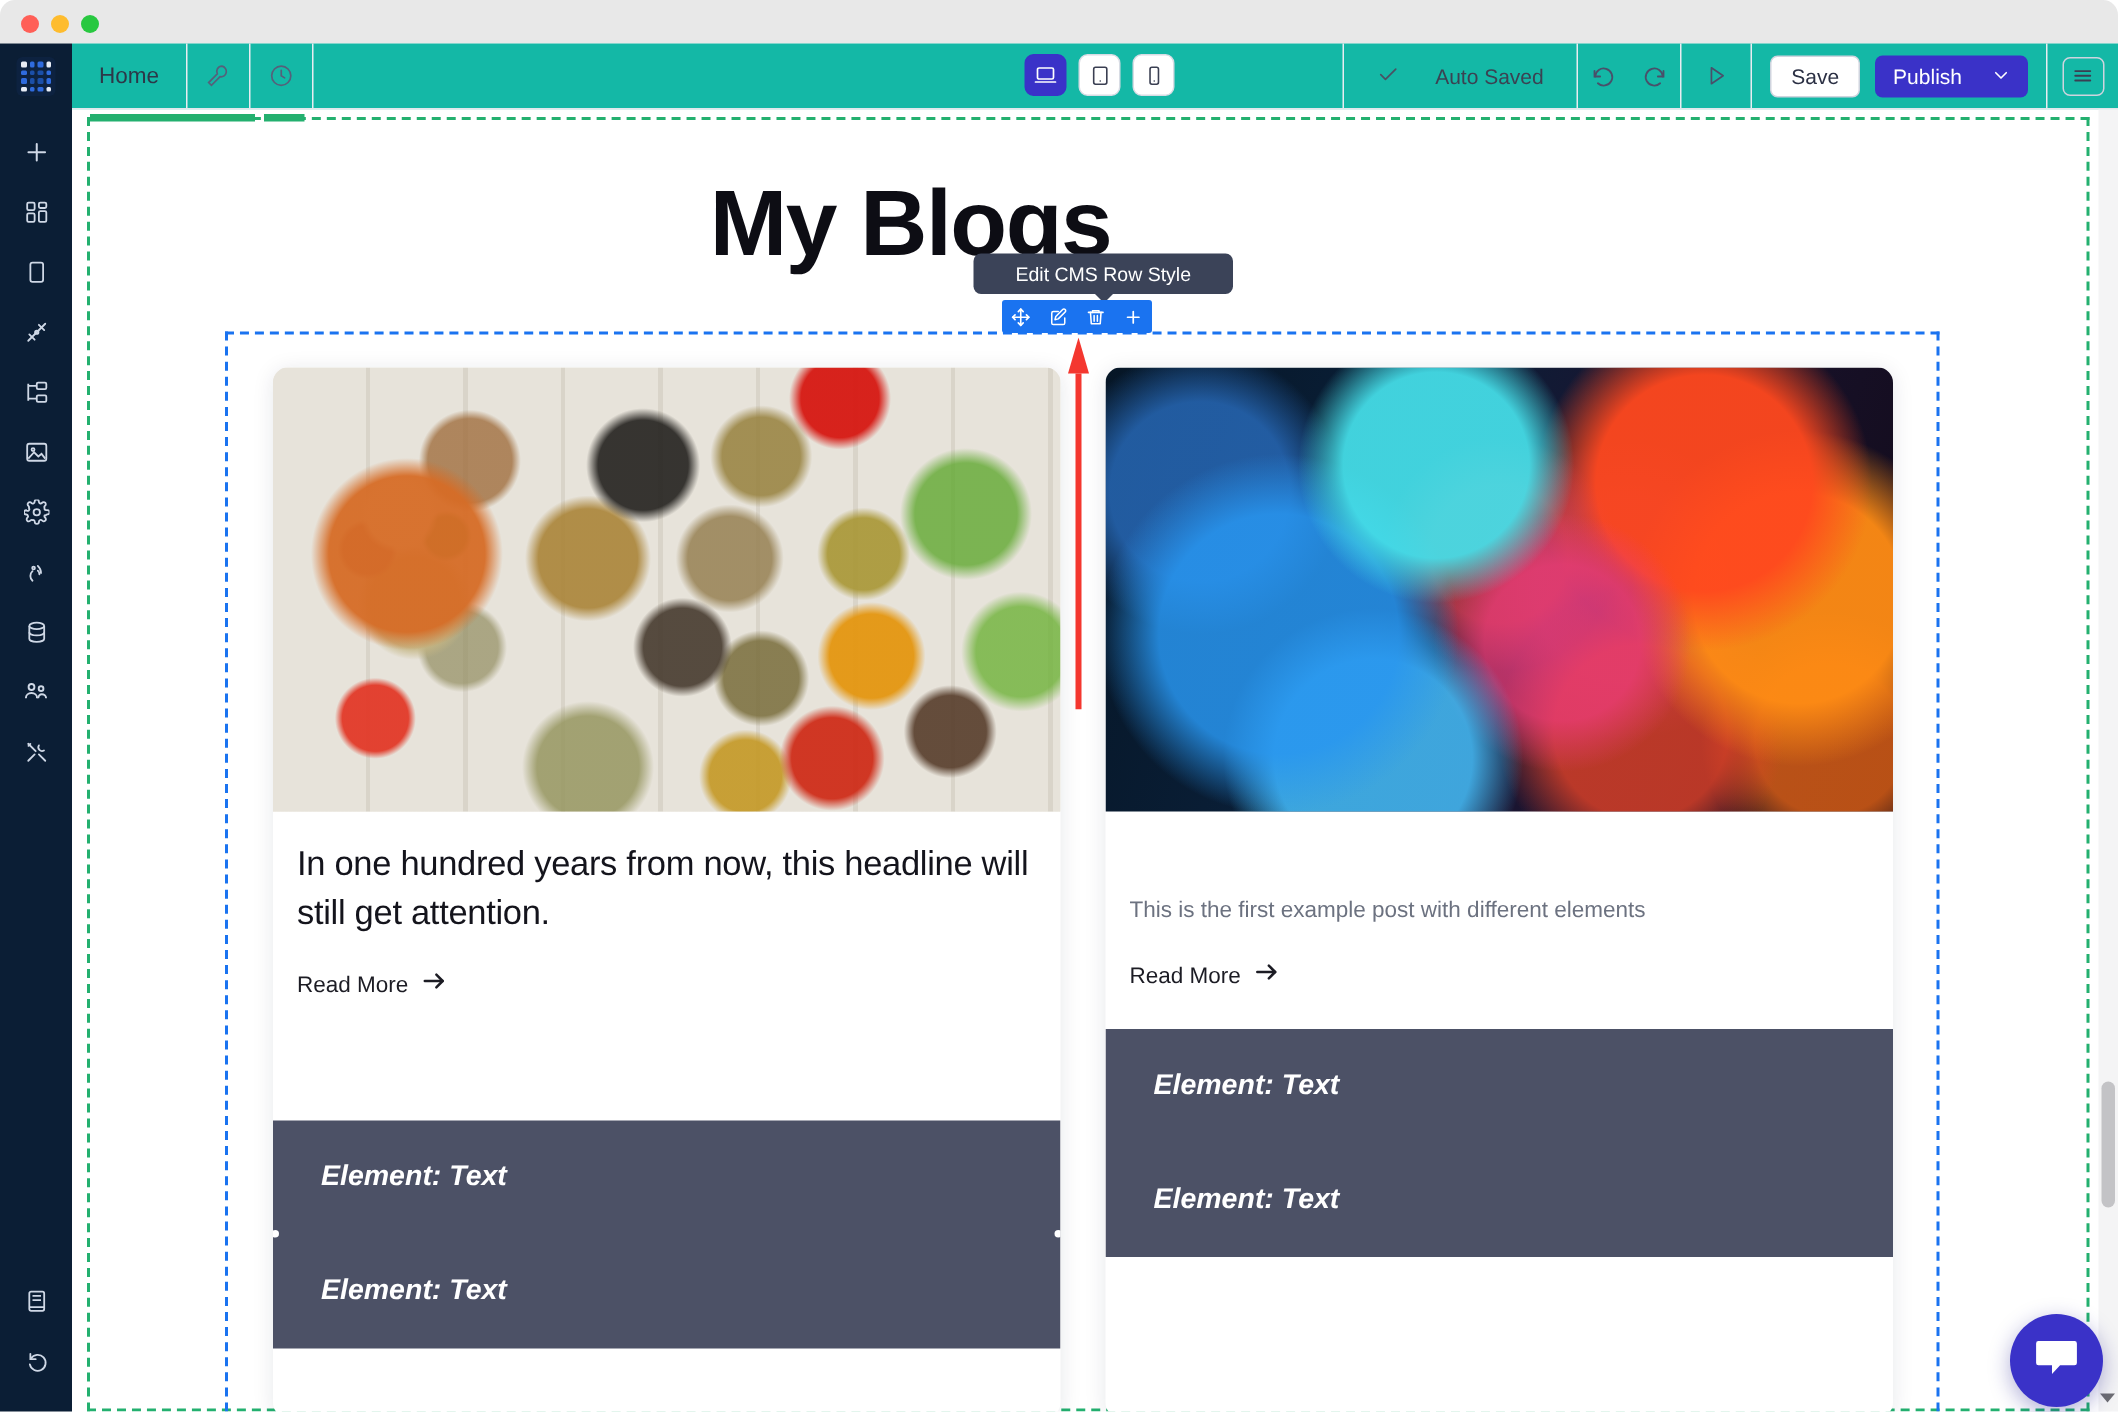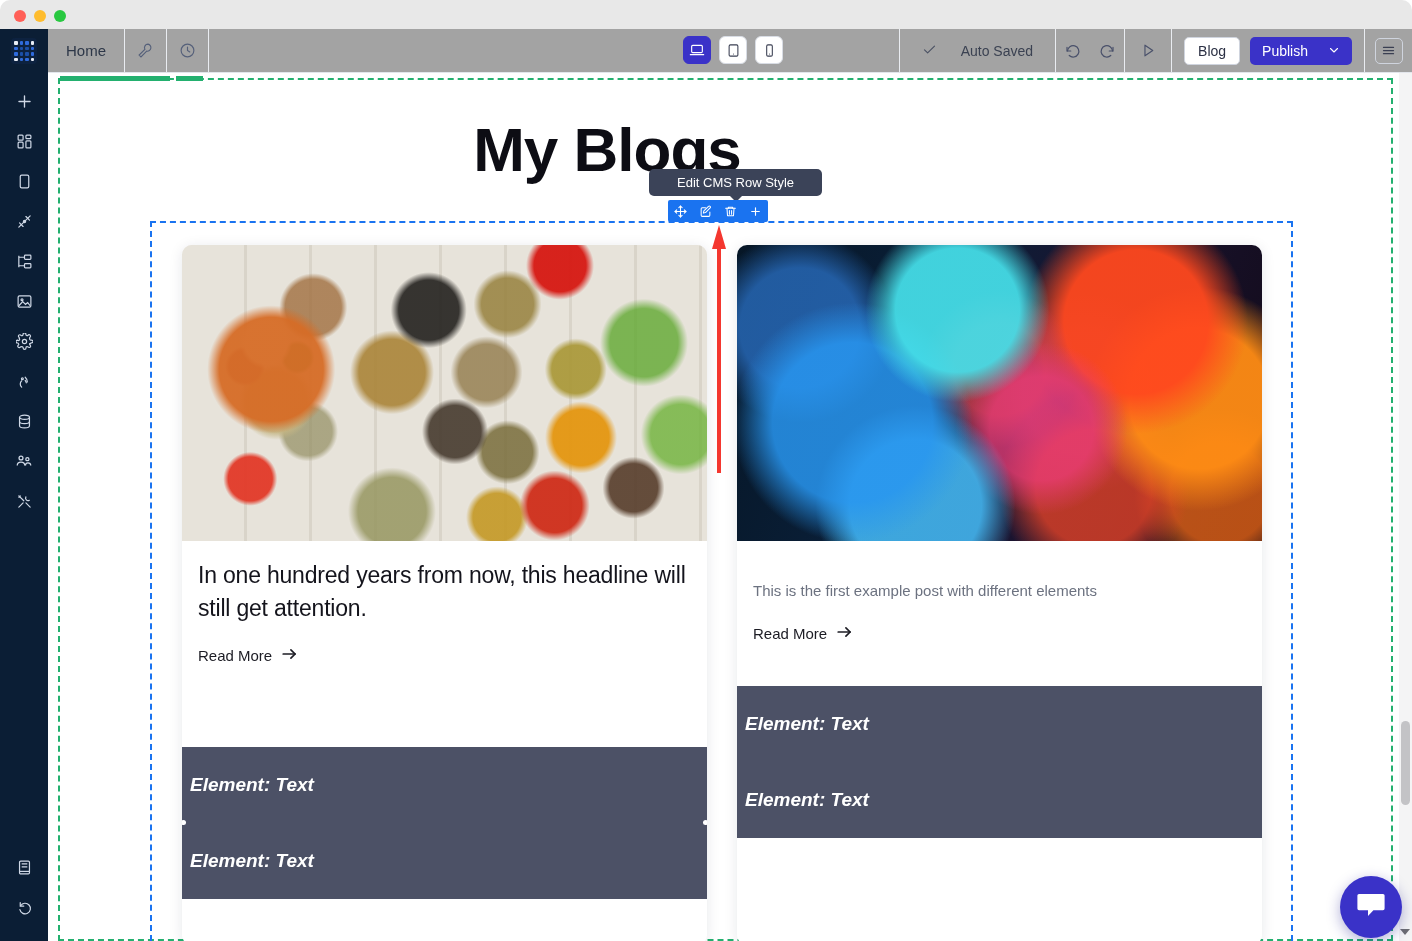--- a/index.html
+++ b/index.html
@@ -42,21 +42,21 @@
   .side-icon {
     width: 48px; height: 40px; display: flex; align-items: center; justify-content: center;
     color: #cfd8e6; cursor: pointer;
   }
   .side-icon svg { display: block; }
   .side-bottom { position: absolute; left: 0; bottom: 14px; width: 48px; }
 
   
   .topbar {
     position: absolute; left: 48px; top: 29px; width: 1364px; height: 44px;
-    background: #a3a3a3; border-bottom: 1px solid #e3e6ec;
+    background: #14b8a6; border-bottom: 1px solid #e3e6ec;
     display: flex; align-items: stretch;
   }
   .tb-home {
     display: flex; align-items: center; padding: 0 18px; font-size: 15px; color: #2d3748;
     border-right: 1px solid #e9ecf1; cursor: pointer;
   }
   .tb-ico {
     width: 42px; display: flex; align-items: center; justify-content: center;
     border-right: 1px solid #e9ecf1; color: #55607a; cursor: pointer;
   }
@@ -210,31 +210,31 @@
       radial-gradient(circle at 92% 84%, rgba(255,110,20,.7) 0 50px, rgba(255,110,20,0) 86px),
       radial-gradient(circle at 66% 50%, rgba(150,60,200,.45) 0 60px, rgba(150,60,200,0) 100px),
       linear-gradient(110deg, #061626 0%, #0a1f38 35%, #1a1430 60%, #120a18 100%);
   }
 
   .card-body { padding: 18px 16px 0 16px; position: relative; }
   .card-h {
     font-size: 23px; font-weight: 400; color: #14141c; line-height: 1.44;
     letter-spacing: -.2px;
   }
-  .card-p { margin-top: 20px; font-size: 15px; color: #6c7280; line-height: 1.62; }
+  .card-p { margin-top: 36px; font-size: 15px; color: #6c7280; line-height: 1.62; }
   .read-more {
     margin-top: 22px; font-size: 15px; color: #1c1c24; display: inline-flex;
     align-items: center; gap: 9px; cursor: pointer;
   }
 
   .overlay {
     position: absolute; background: #4c5166; color: #fff;
     font-style: italic; font-weight: bold; font-size: 19px;
   }
-  .ov-item { padding: 0 8px; display: flex; align-items: center; height: 76px; }
+  .ov-item { padding: 0 32px; display: flex; align-items: center; height: 76px; }
   .ov-handle {
     position: absolute; width: 5px; height: 5px; background: #fff; border-radius: 50%;
   }
 
   
   .scroll-track {
     position: absolute; right: 0; top: 73px; width: 13px; height: 868px; background: #f4f4f5;
   }
   .scroll-thumb {
     position: absolute; right: 2px; top: 648px; width: 9px; height: 84px;
@@ -426,21 +426,21 @@
       </div>
     </div>
     <div class="tb-preview">
       <div class="tb-btn">
         <svg width="17" height="17" viewBox="0 0 24 24" fill="none" stroke="currentColor" stroke-width="1.6" stroke-linejoin="round">
             <path d="M7 4.5l11 7.5-11 7.5z"></path>
           </svg>
       </div>
     </div>
     <div class="tb-actions">
-      <button class="btn-save">Blog</button>
+      <button class="btn-save">Save</button>
       <button class="btn-publish">
         <span>Publish</span>
         <span>
           <svg width="12" height="12" viewBox="0 0 24 24" fill="none" stroke="#fff" stroke-width="2.2" stroke-linecap="round" stroke-linejoin="round">
               <path d="M5 9l7 7 7-7"></path>
             </svg>
         </span>
       </button>
     </div>
     <div class="tb-menu">

